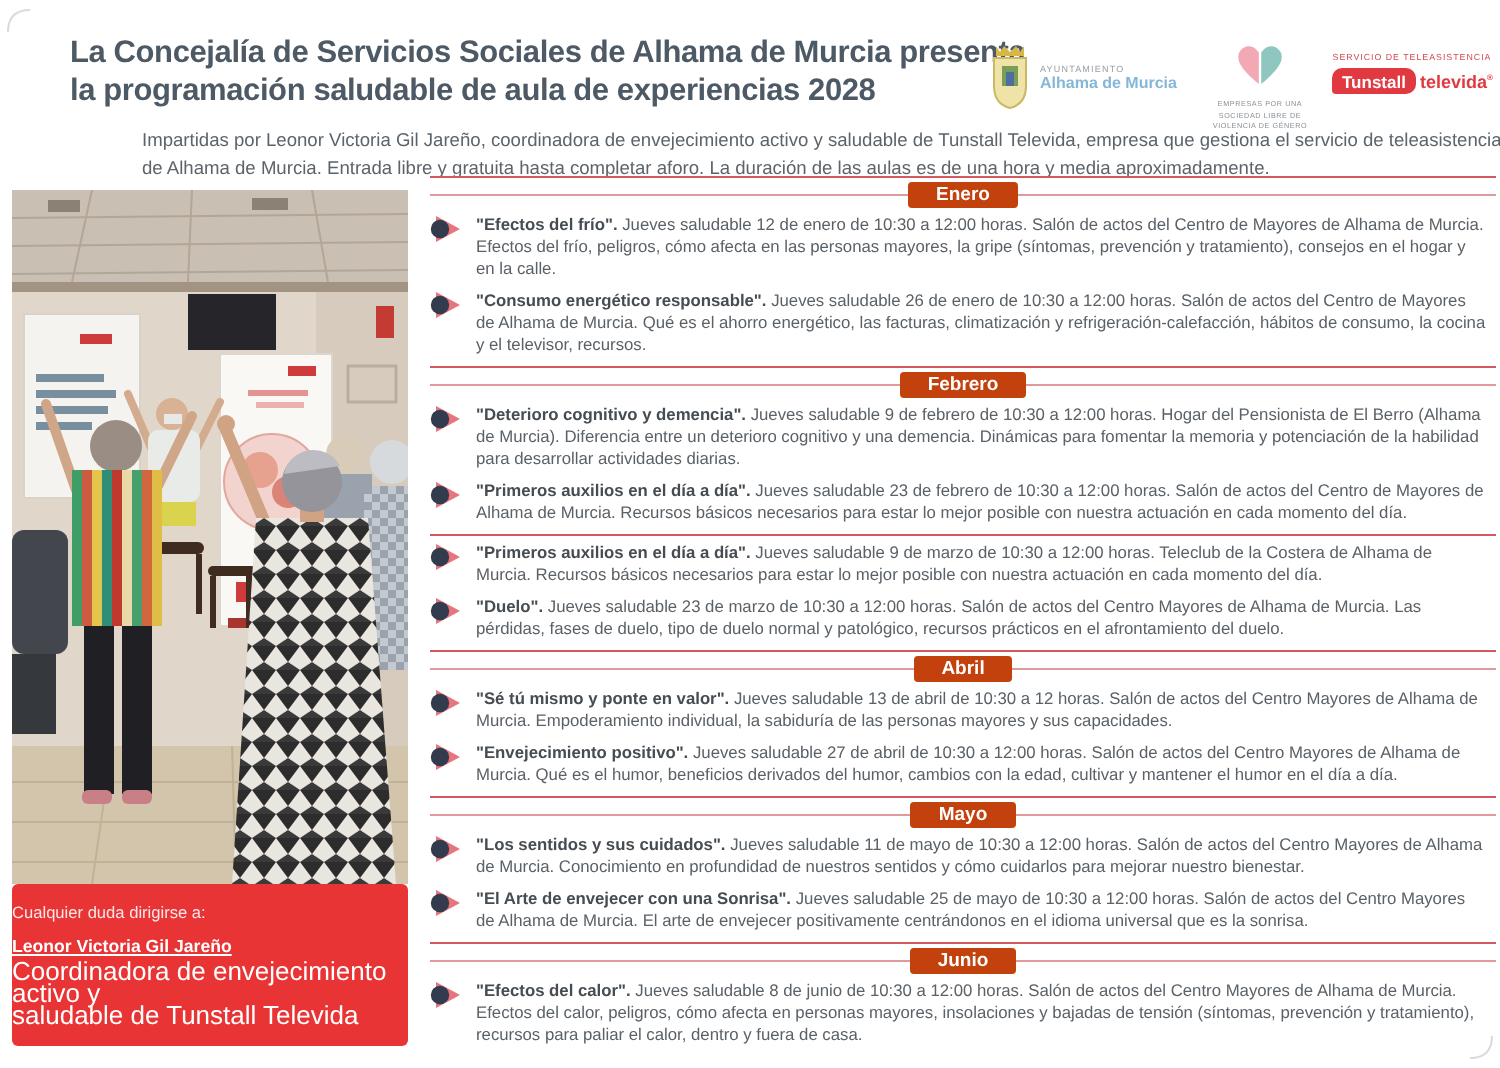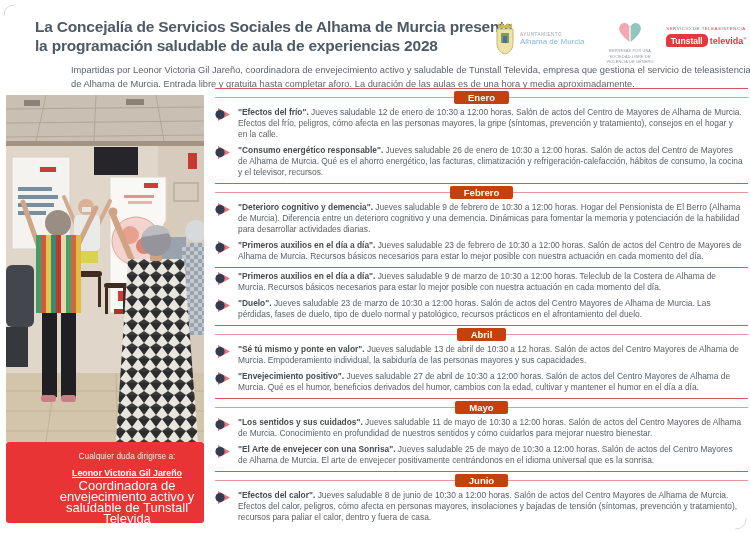--- a/index.html
+++ b/index.html
@@ -7,33 +7,33 @@
   .page { position:relative; width:750px; height:534px; background:#fff; }
 
   
   .title-block { position:absolute; left:35px; top:17px; }
   .title-line { font-size:15.5px; font-weight:bold; color:#4d5a65; line-height:19px; letter-spacing:-0.2px; white-space:nowrap; }
   .intro { position:absolute; left:35px; top:63px; width:692px; font-size:9.3px; line-height:14px; color:#5c646b;margin-left:36px; }
 
   .logos { position:absolute; left:494px; top:20px; width:252px; height:44px; }
   .logo-ayto { position:absolute; left:0; top:3px; display:flex; align-items:center; gap:4px; }
   .ayto-text .l1 { font-size:4.5px; color:#9aa0a5; letter-spacing:.6px; }
-  .ayto-text .l2 { font-size:8px; color:#85b7d8; font-weight:normal; }
+  .ayto-text .l2 { font-size:8px; color:#85b7d8; font-weight:bold; }
   .logo-heart { position:absolute; left:108px; top:0; width:56px; text-align:center; }
   .heart-caption { font-size:3.6px; color:#8a8f94; line-height:4.6px; letter-spacing:.3px; margin-top:1px; }
   .logo-tunstall { position:absolute; left:172px; top:6px; width:80px; text-align:center; }
   .tunstall-caption { font-size:4.4px; color:#d0494f; letter-spacing:.5px; margin-bottom:3px; white-space:nowrap; }
-  .tunstall-row { display:flex; align-items:center; justify-content:center; gap:2px; }
+  .tunstall-row { display:flex; align-items:center; gap:2px; }
   .tunstall-pill { background:#e03a40; color:#fff; font-weight:bold; font-size:8.5px; padding:1.5px 5px; border-radius:5px 5px 5px 2px; }
   .tunstall-word { color:#e03a40; font-weight:bold; font-size:9px; }
   .tunstall-word sup { font-size:4px; }
 
   
   .photo { position:absolute; left:6px; top:95px; width:198px; height:347px; overflow:hidden; }
-  .contact-box { position:absolute; left:6px; top:442px; width:198px; height:81px; background:#e83434; border-radius:3px; color:#fff; text-align:center; padding-top:9px;padding-left:44px; }
+  .contact-box { position:absolute; left:6px; top:442px; width:198px; height:81px; background:#e83434; border-radius:3px; color:#fff; text-align:left; padding-top:9px; }
   .contact-intro { font-size:8.3px; color:rgba(255,255,255,.88); margin-bottom:7px; }
   .contact-name { font-size:8.8px; font-weight:bold; margin-bottom:2px;text-decoration:underline; }
   .contact-role { font-size:13px; line-height:11px; margin-bottom:7px; }
   .contact-line { font-size:8.4px; }
 
   
   .schedule { position:absolute; left:215px; top:88px; width:533px; }
   .month-rule { border-top:1px solid #d4595e; margin-bottom:2px; }
   .badge-row { display:flex; align-items:center; margin-bottom:3px; }
   .badge-row .hline { flex:1; height:1px; background:#de9a9d; }

